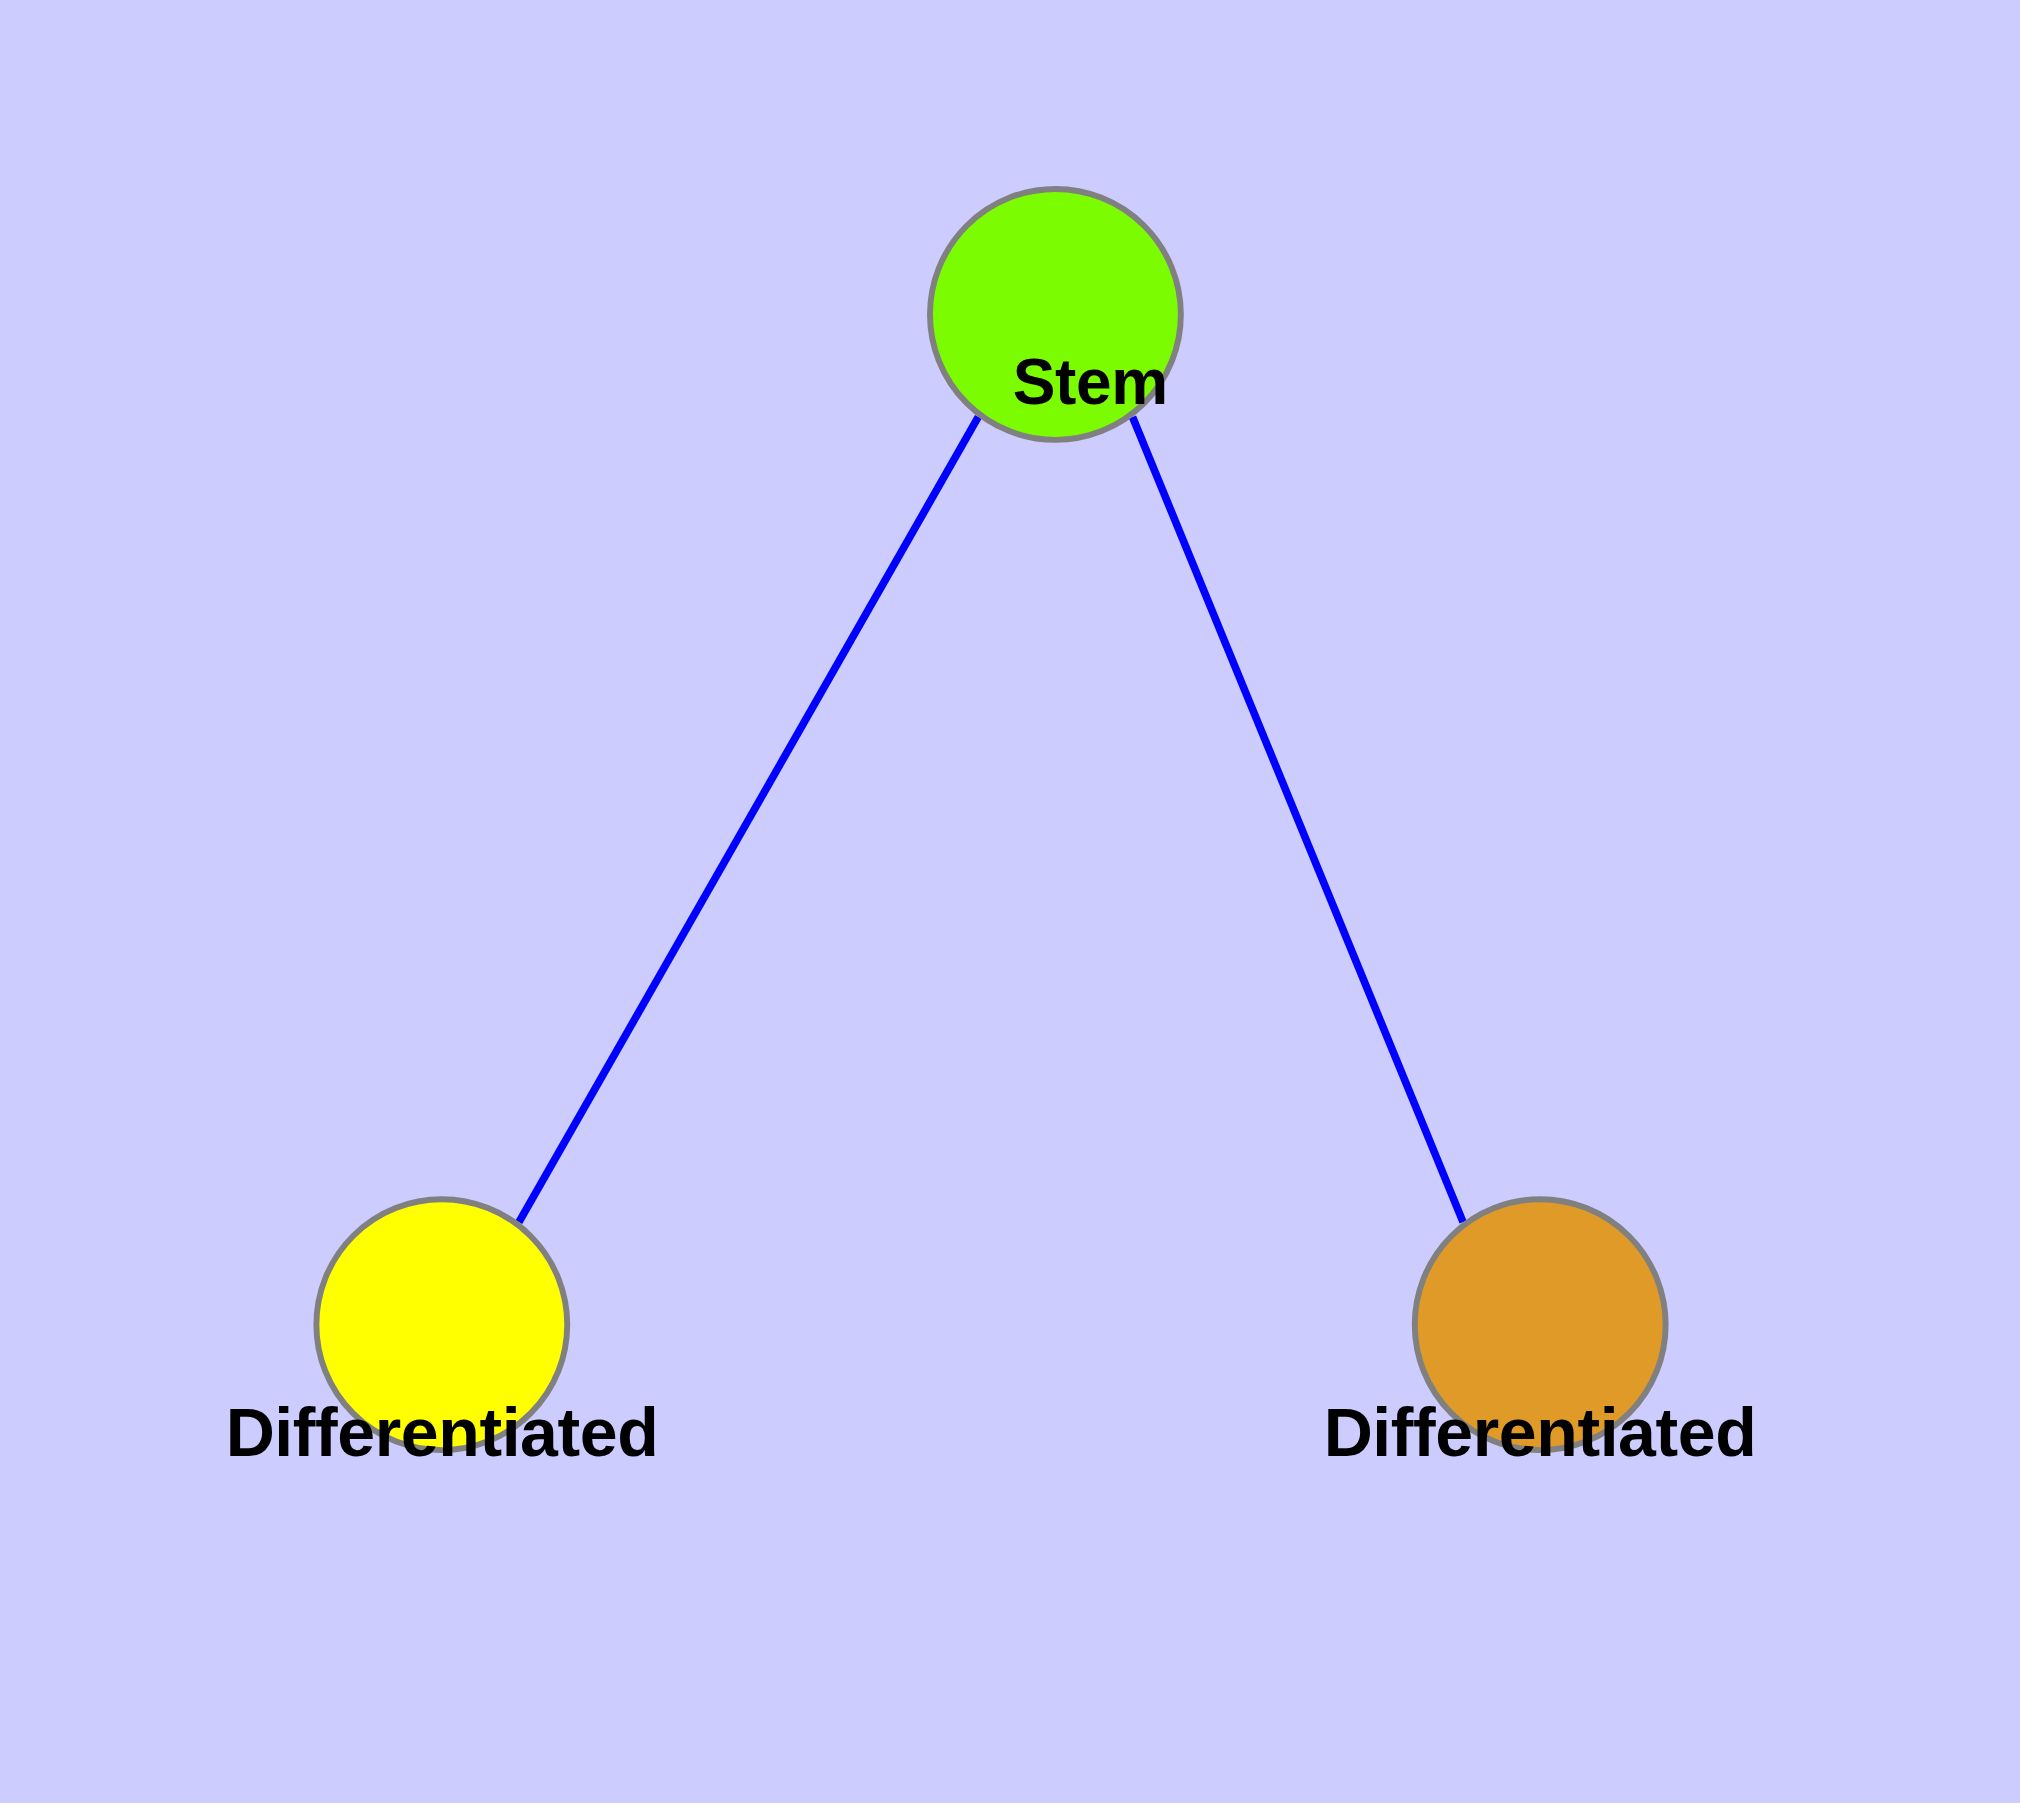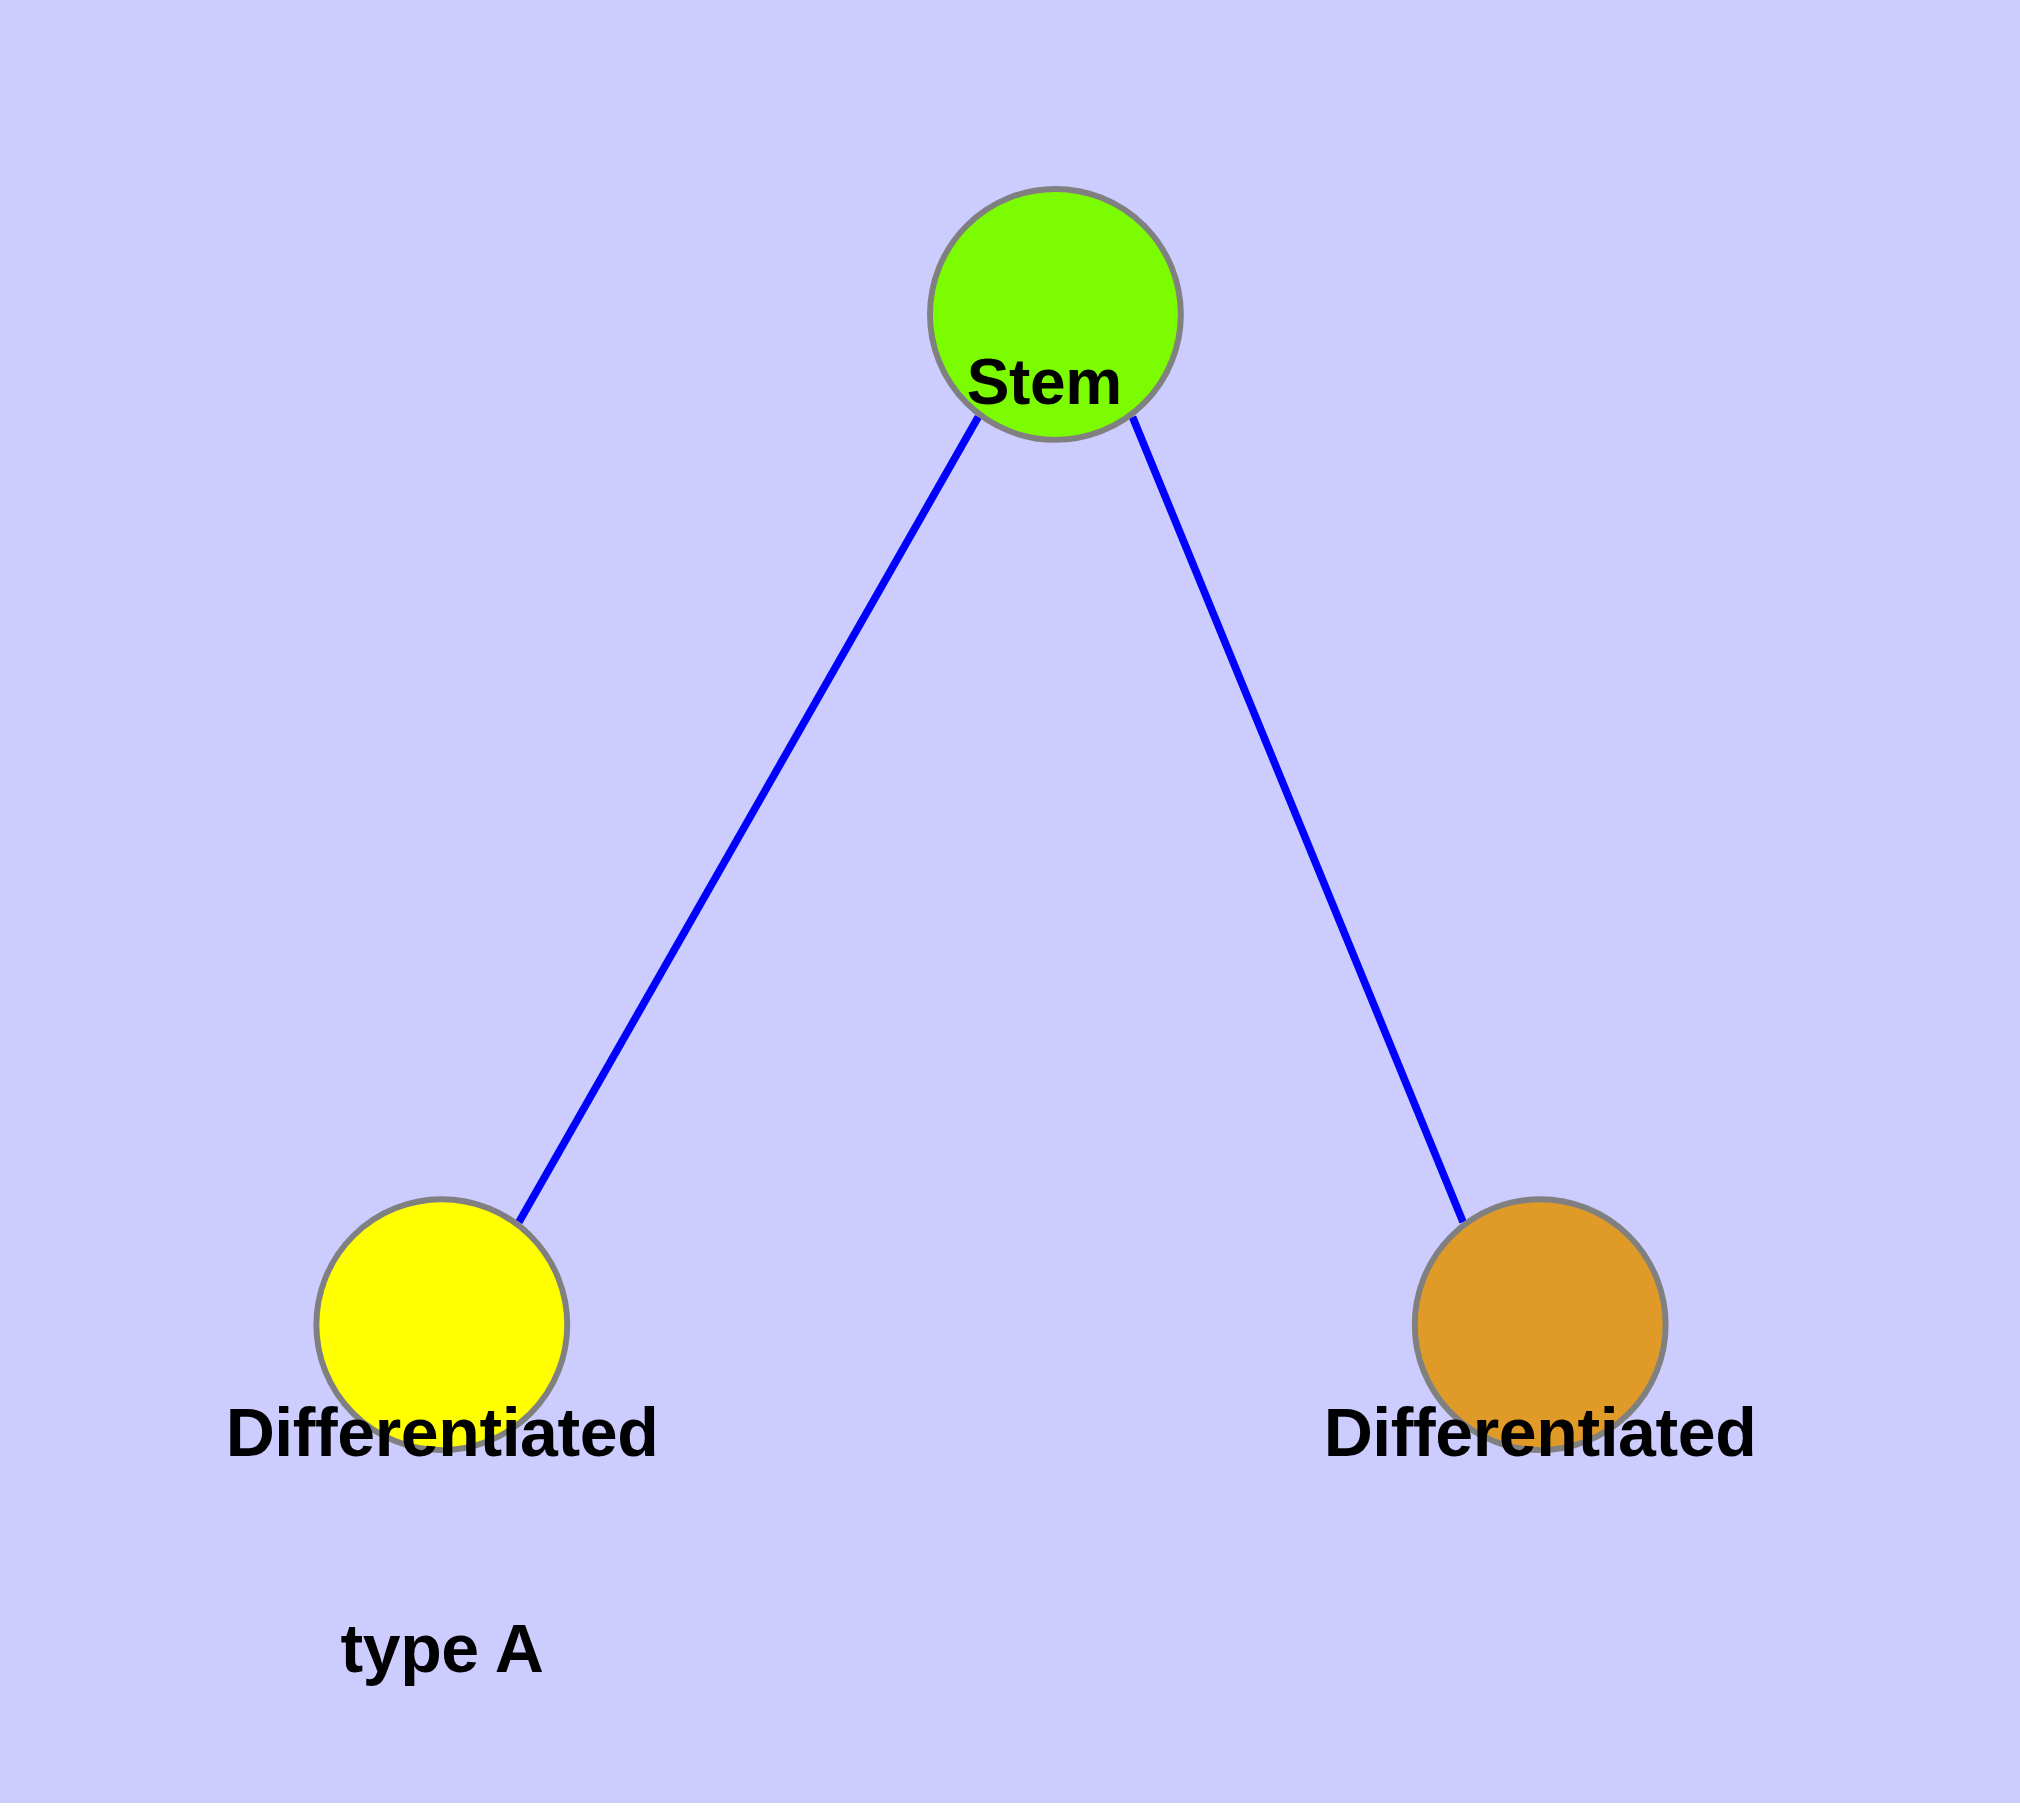--- a/index.html
+++ b/index.html
@@ -66,27 +66,26 @@
       <line x1="1336" y1="492" x2="1726" y2="1442" stroke="#0000ff" stroke-width="9" stroke-linecap="butt"></line>
     </g>
 
     <g>
       <circle cx="1245" cy="371" r="148" fill="#7cfc00" stroke="#808080" stroke-width="7"></circle>
       <circle cx="521" cy="1563" r="148" fill="#ffff00" stroke="#808080" stroke-width="7"></circle>
       <circle cx="1817" cy="1563" r="148" fill="#e09a28" stroke="#808080" stroke-width="7"></circle>
     </g>
   </svg>
 
-  <div class="node-label label-root" style="left:840px; top:281px; width:339px;">
+  <div class="node-label label-root" style="left:886px; top:281px; width:339px;">
     <span>Stem</span>
   </div>
 
   <div class="node-label label-leaf" style="left:18px; top:1252px; width:848px;">
     <div>Differentiated</div>
-    <div>type A</div>
   </div>
 
   <div class="node-label label-leaf" style="left:1116px; top:1252px; width:848px;">
     <div>Differentiated</div>
   </div>
 
 </div>
 
 
 </body></html>

